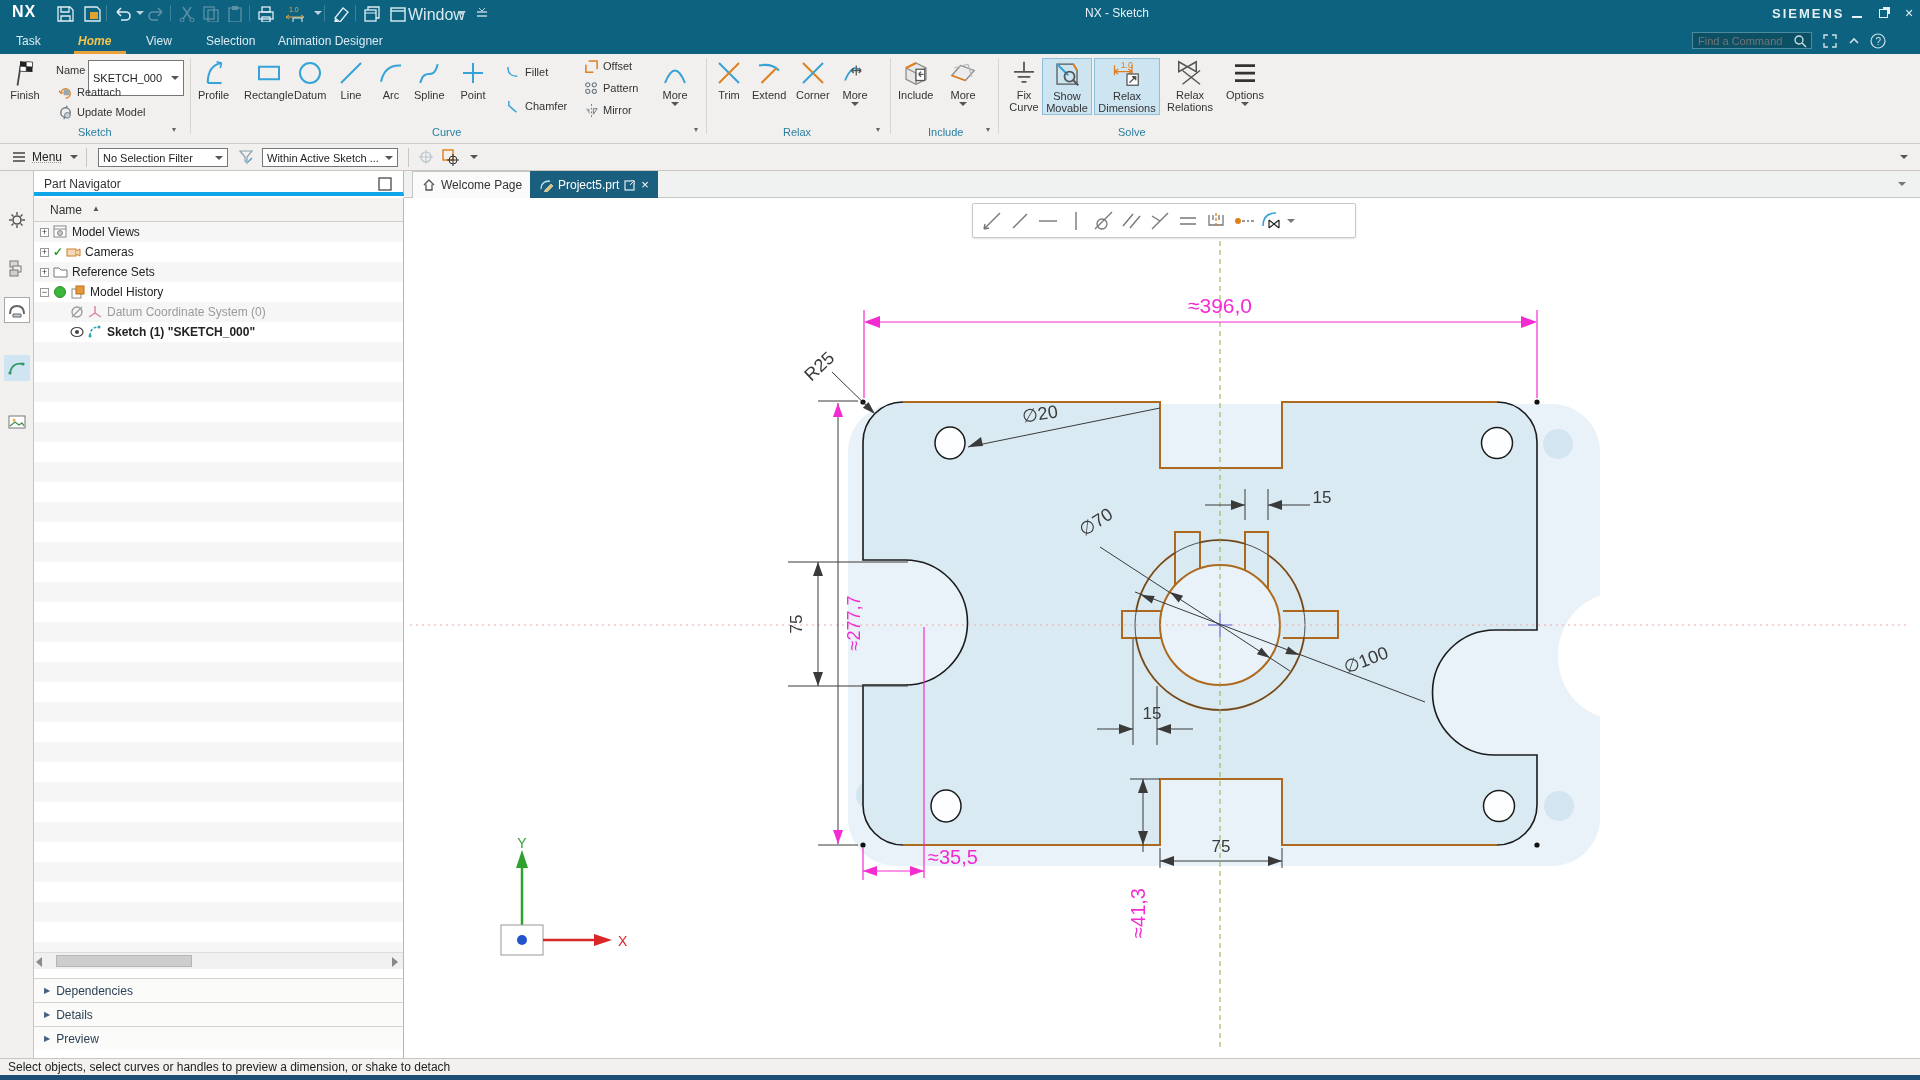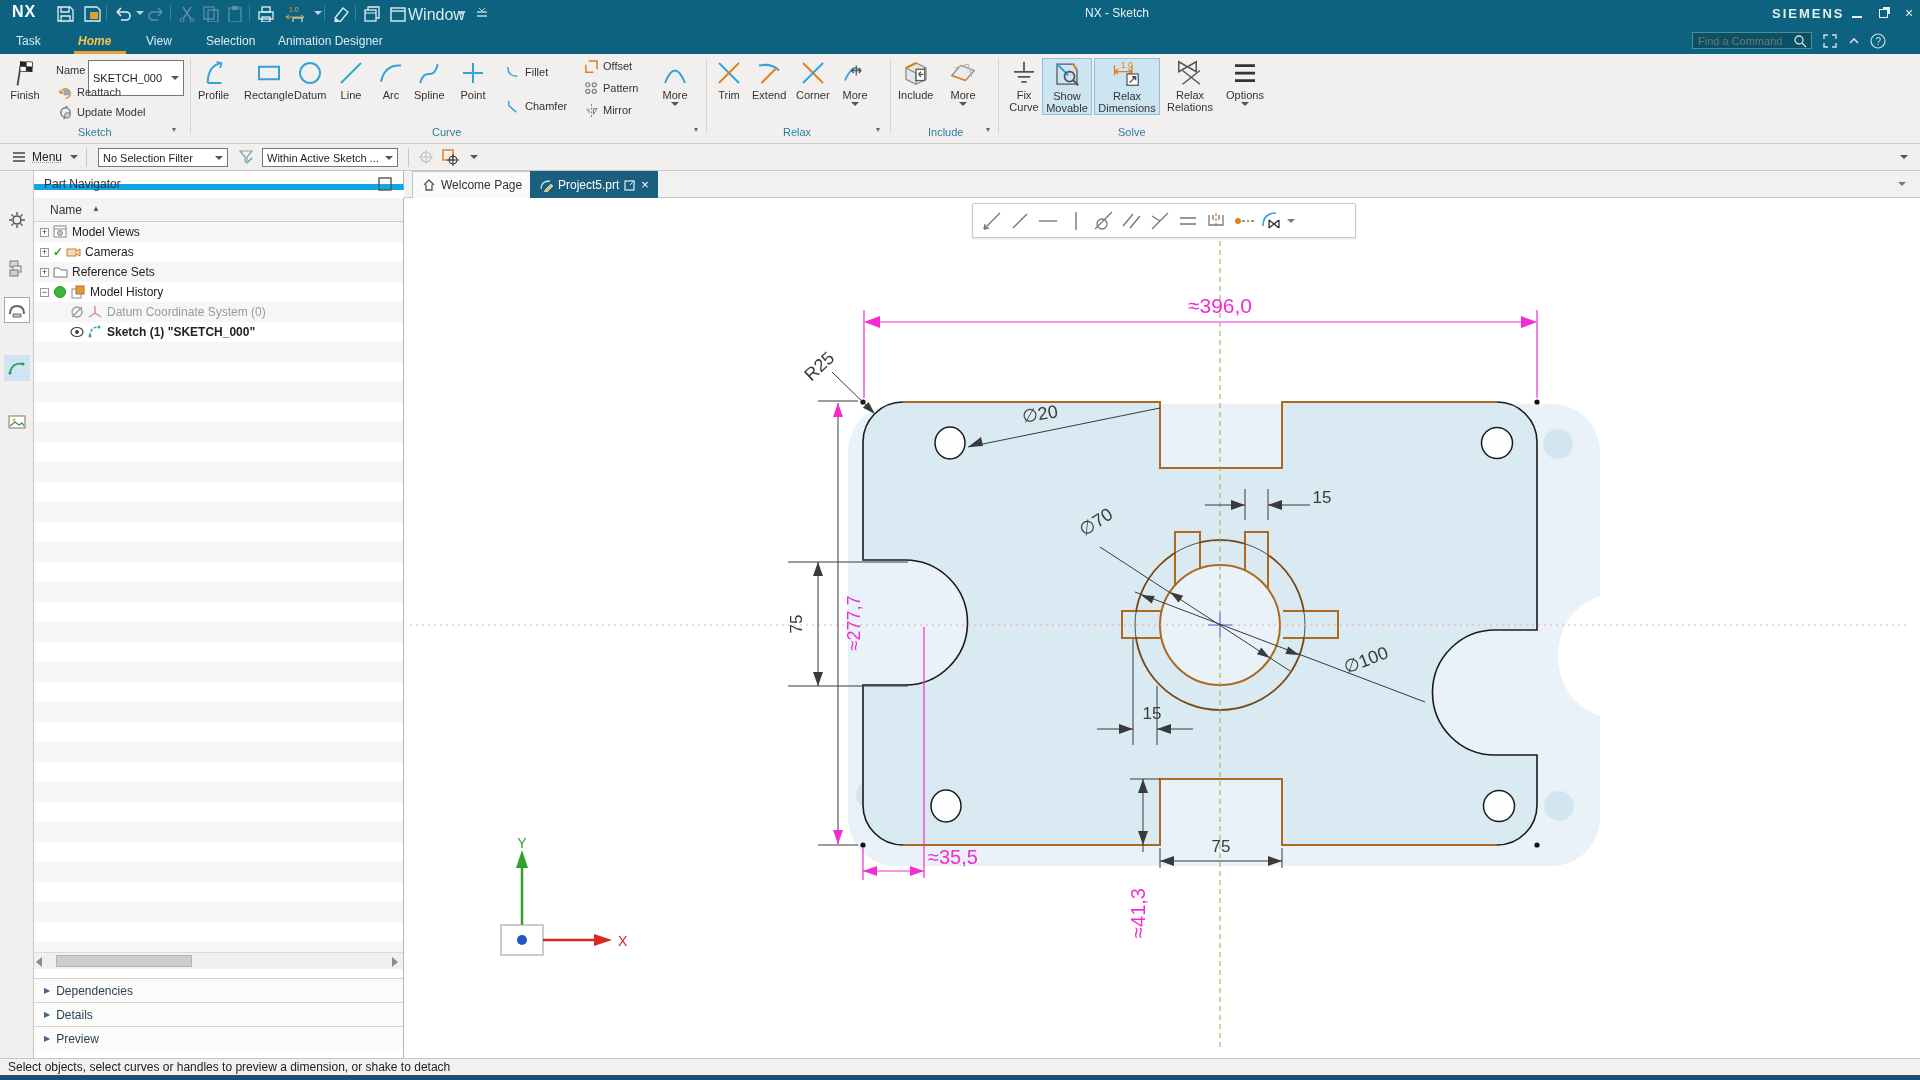--- a/index.html
+++ b/index.html
@@ -29,21 +29,21 @@
   .bb svg { width:30px; height:30px; }
   .bb .lbl { margin-top:1px; text-align:center; line-height:12px; white-space:pre-line; }
   .bb.hl { background:#cde4f1; border:1px solid #8fc0da; }
   .srow { position:absolute; display:flex; align-items:center; gap:4px; font-size:11px; color:#333; height:20px; }
   .srow svg { width:15px; height:15px; }
   .combo { background:#fff; border:1px solid #767676; font-size:11px; color:#222; display:flex; align-items:center; padding:0 4px; justify-content:space-between; }
   .caret { width:0; height:0; border-left:4px solid transparent; border-right:4px solid transparent; border-top:4px solid #555; }
   
   #toolbar { position:absolute; left:0; top:144px; width:1920px; height:27px; background:#f1f0ee; border-bottom:1px solid #c9c6c2; }
   
-  #hdrband { position:absolute; left:34px; top:171px; width:370px; height:19px; background:#fff; border-right:1px solid #b9b6b2; border-bottom:6px solid #0ea5e9; }
+  #hdrband { position:absolute; left:34px; top:171px; width:370px; height:25px; background:#fff; border-right:1px solid #b9b6b2; border-bottom:4px solid #0ea5e9; }
   #docband { position:absolute; left:404px; top:171px; width:1516px; height:27px; background:#f0f1f1; border-bottom:1px solid #c6c6c6; }
   .doctab { position:absolute; top:0; height:27px; display:flex; align-items:center; gap:5px; font-size:12px; padding:0 9px; }
   
   #iconstrip { position:absolute; left:0; top:171px; width:34px; height:887px; background:#f1f0ee; border-right:1px solid #c9c6c2; }
   .strip-ico { position:absolute; left:4px; width:26px; height:26px; display:flex; align-items:center; justify-content:center; }
   
   #panel { position:absolute; left:34px; top:198px; width:370px; height:860px; background:#fff; border-right:1px solid #b9b6b2; }
   #colhdr { position:absolute; left:0; top:0; width:369px; height:24px; background:#f4f3f2; border-bottom:1px solid #d0cdc9; font-size:12px; color:#333; }
   .trow { position:absolute; left:0; width:369px; height:20px; display:flex; align-items:center; font-size:12px; color:#222; }
   .trow svg { flex:0 0 auto; }

